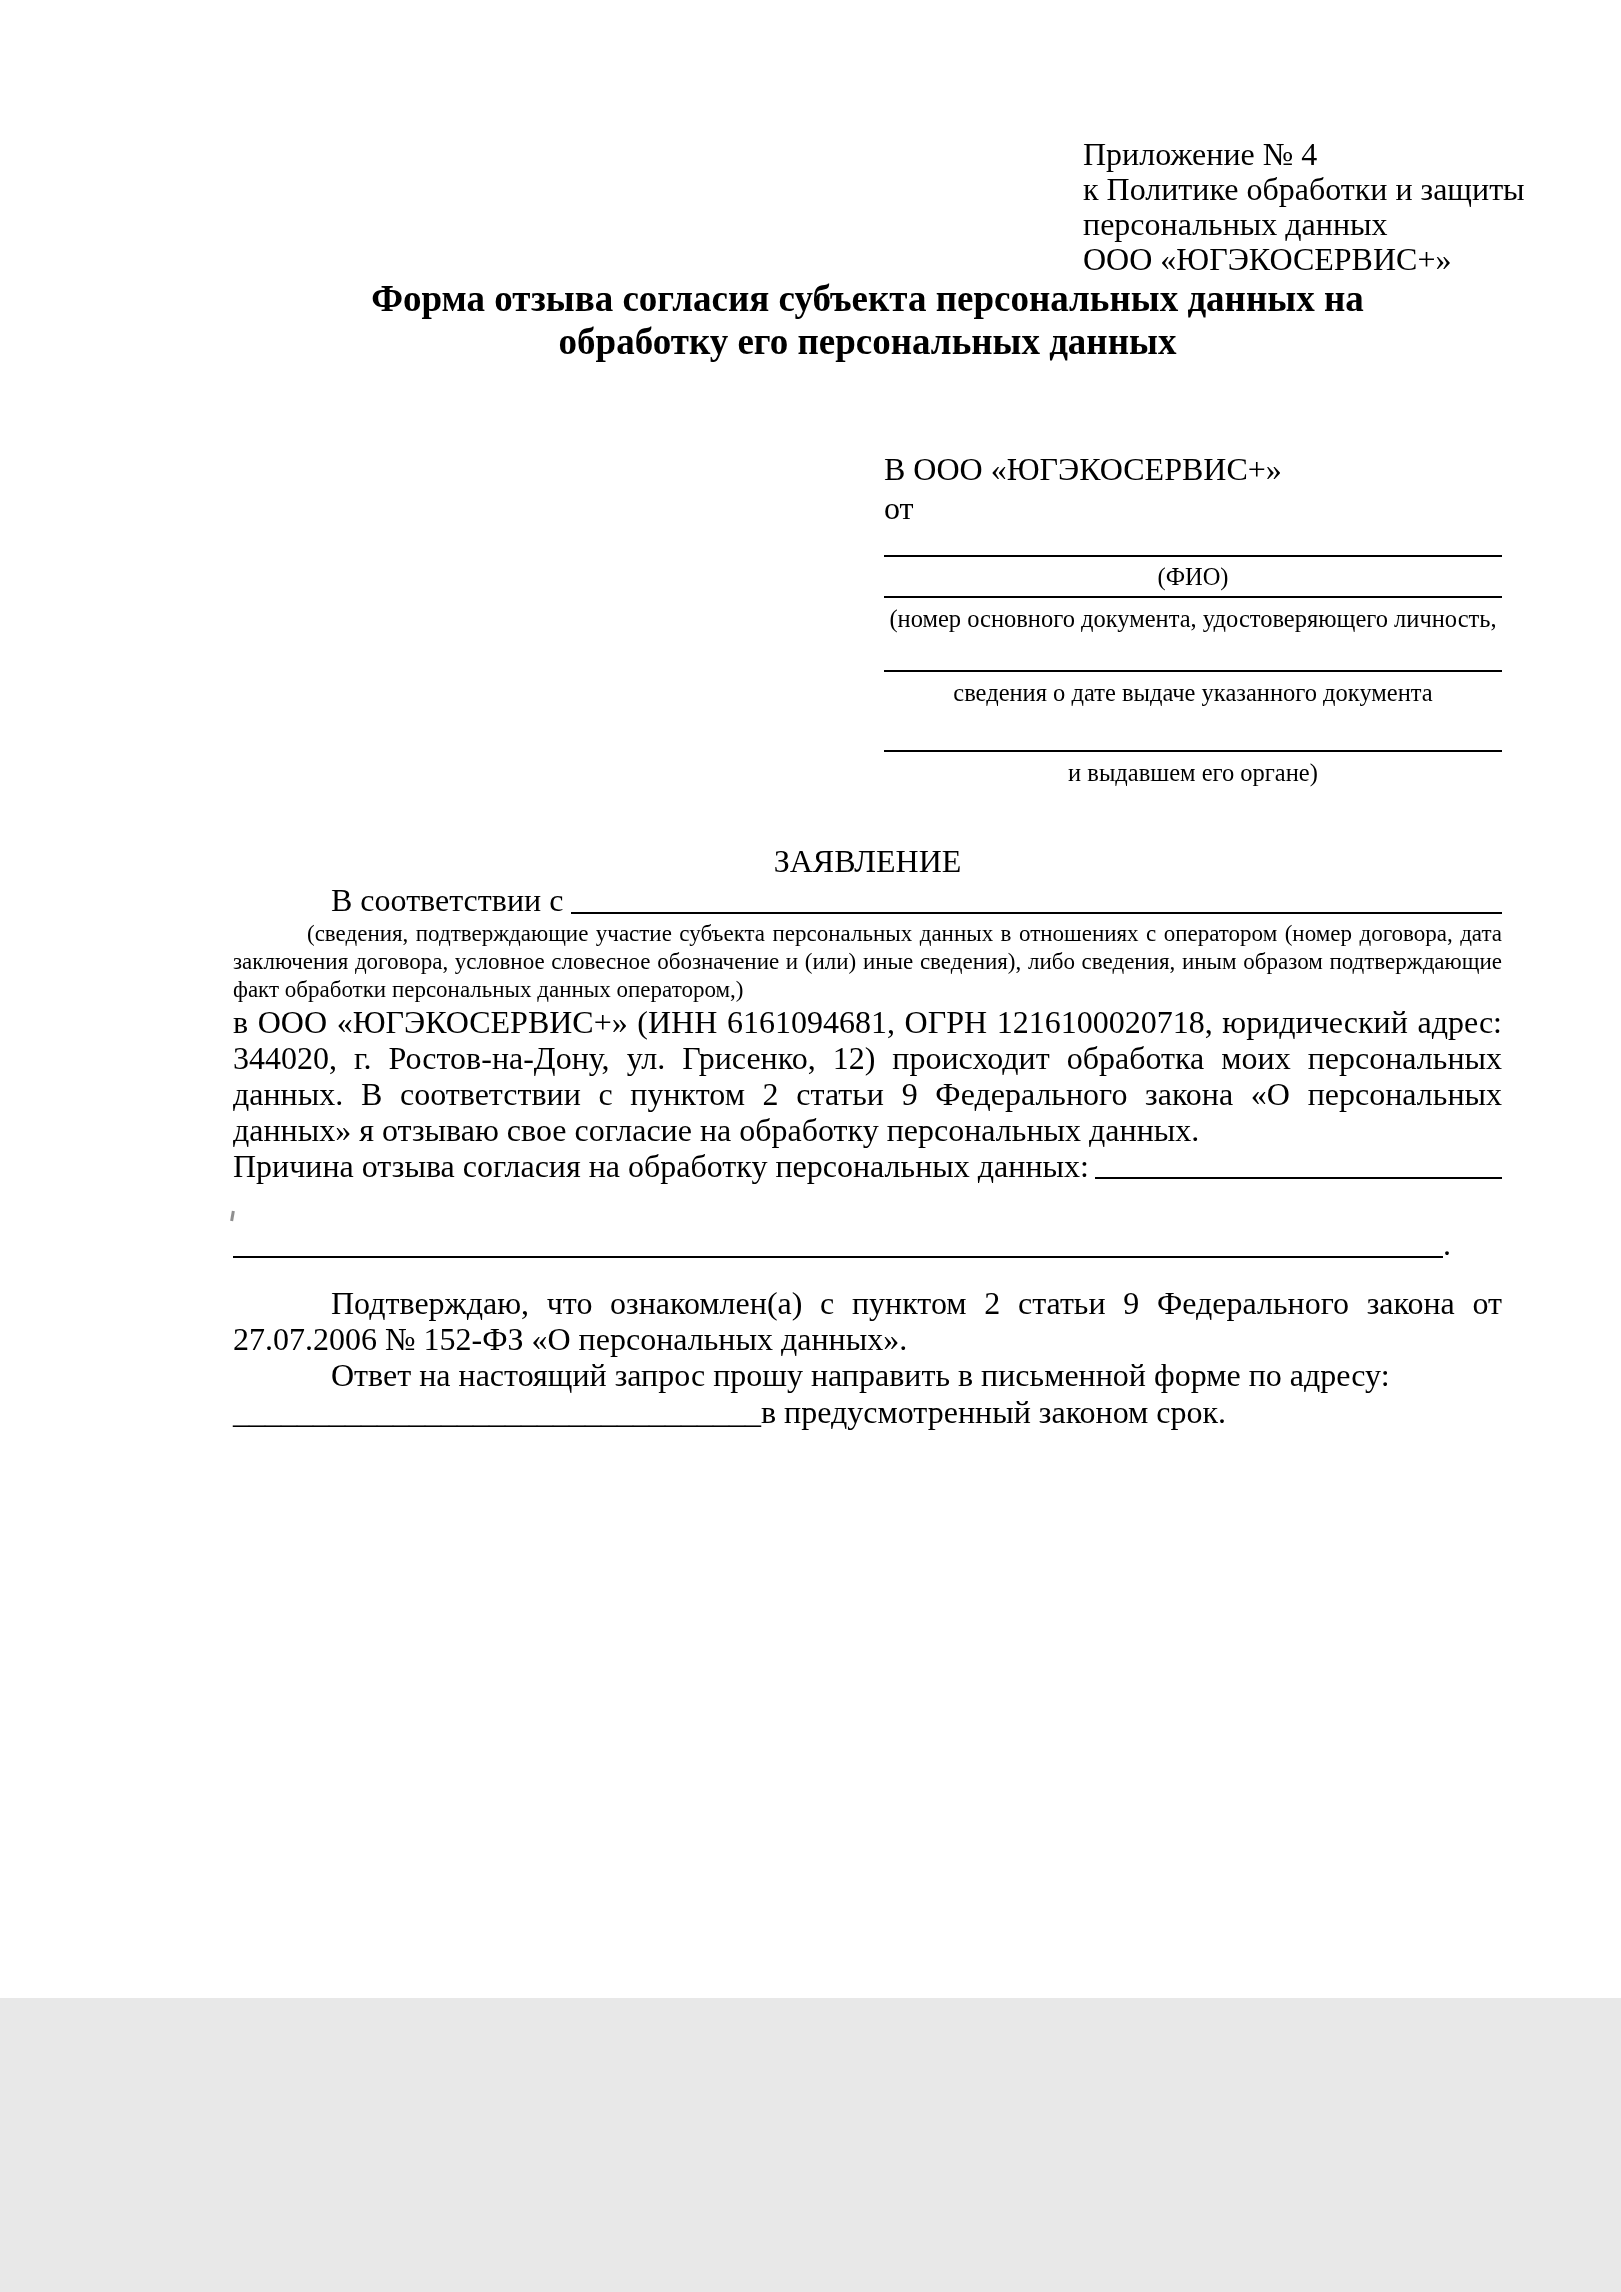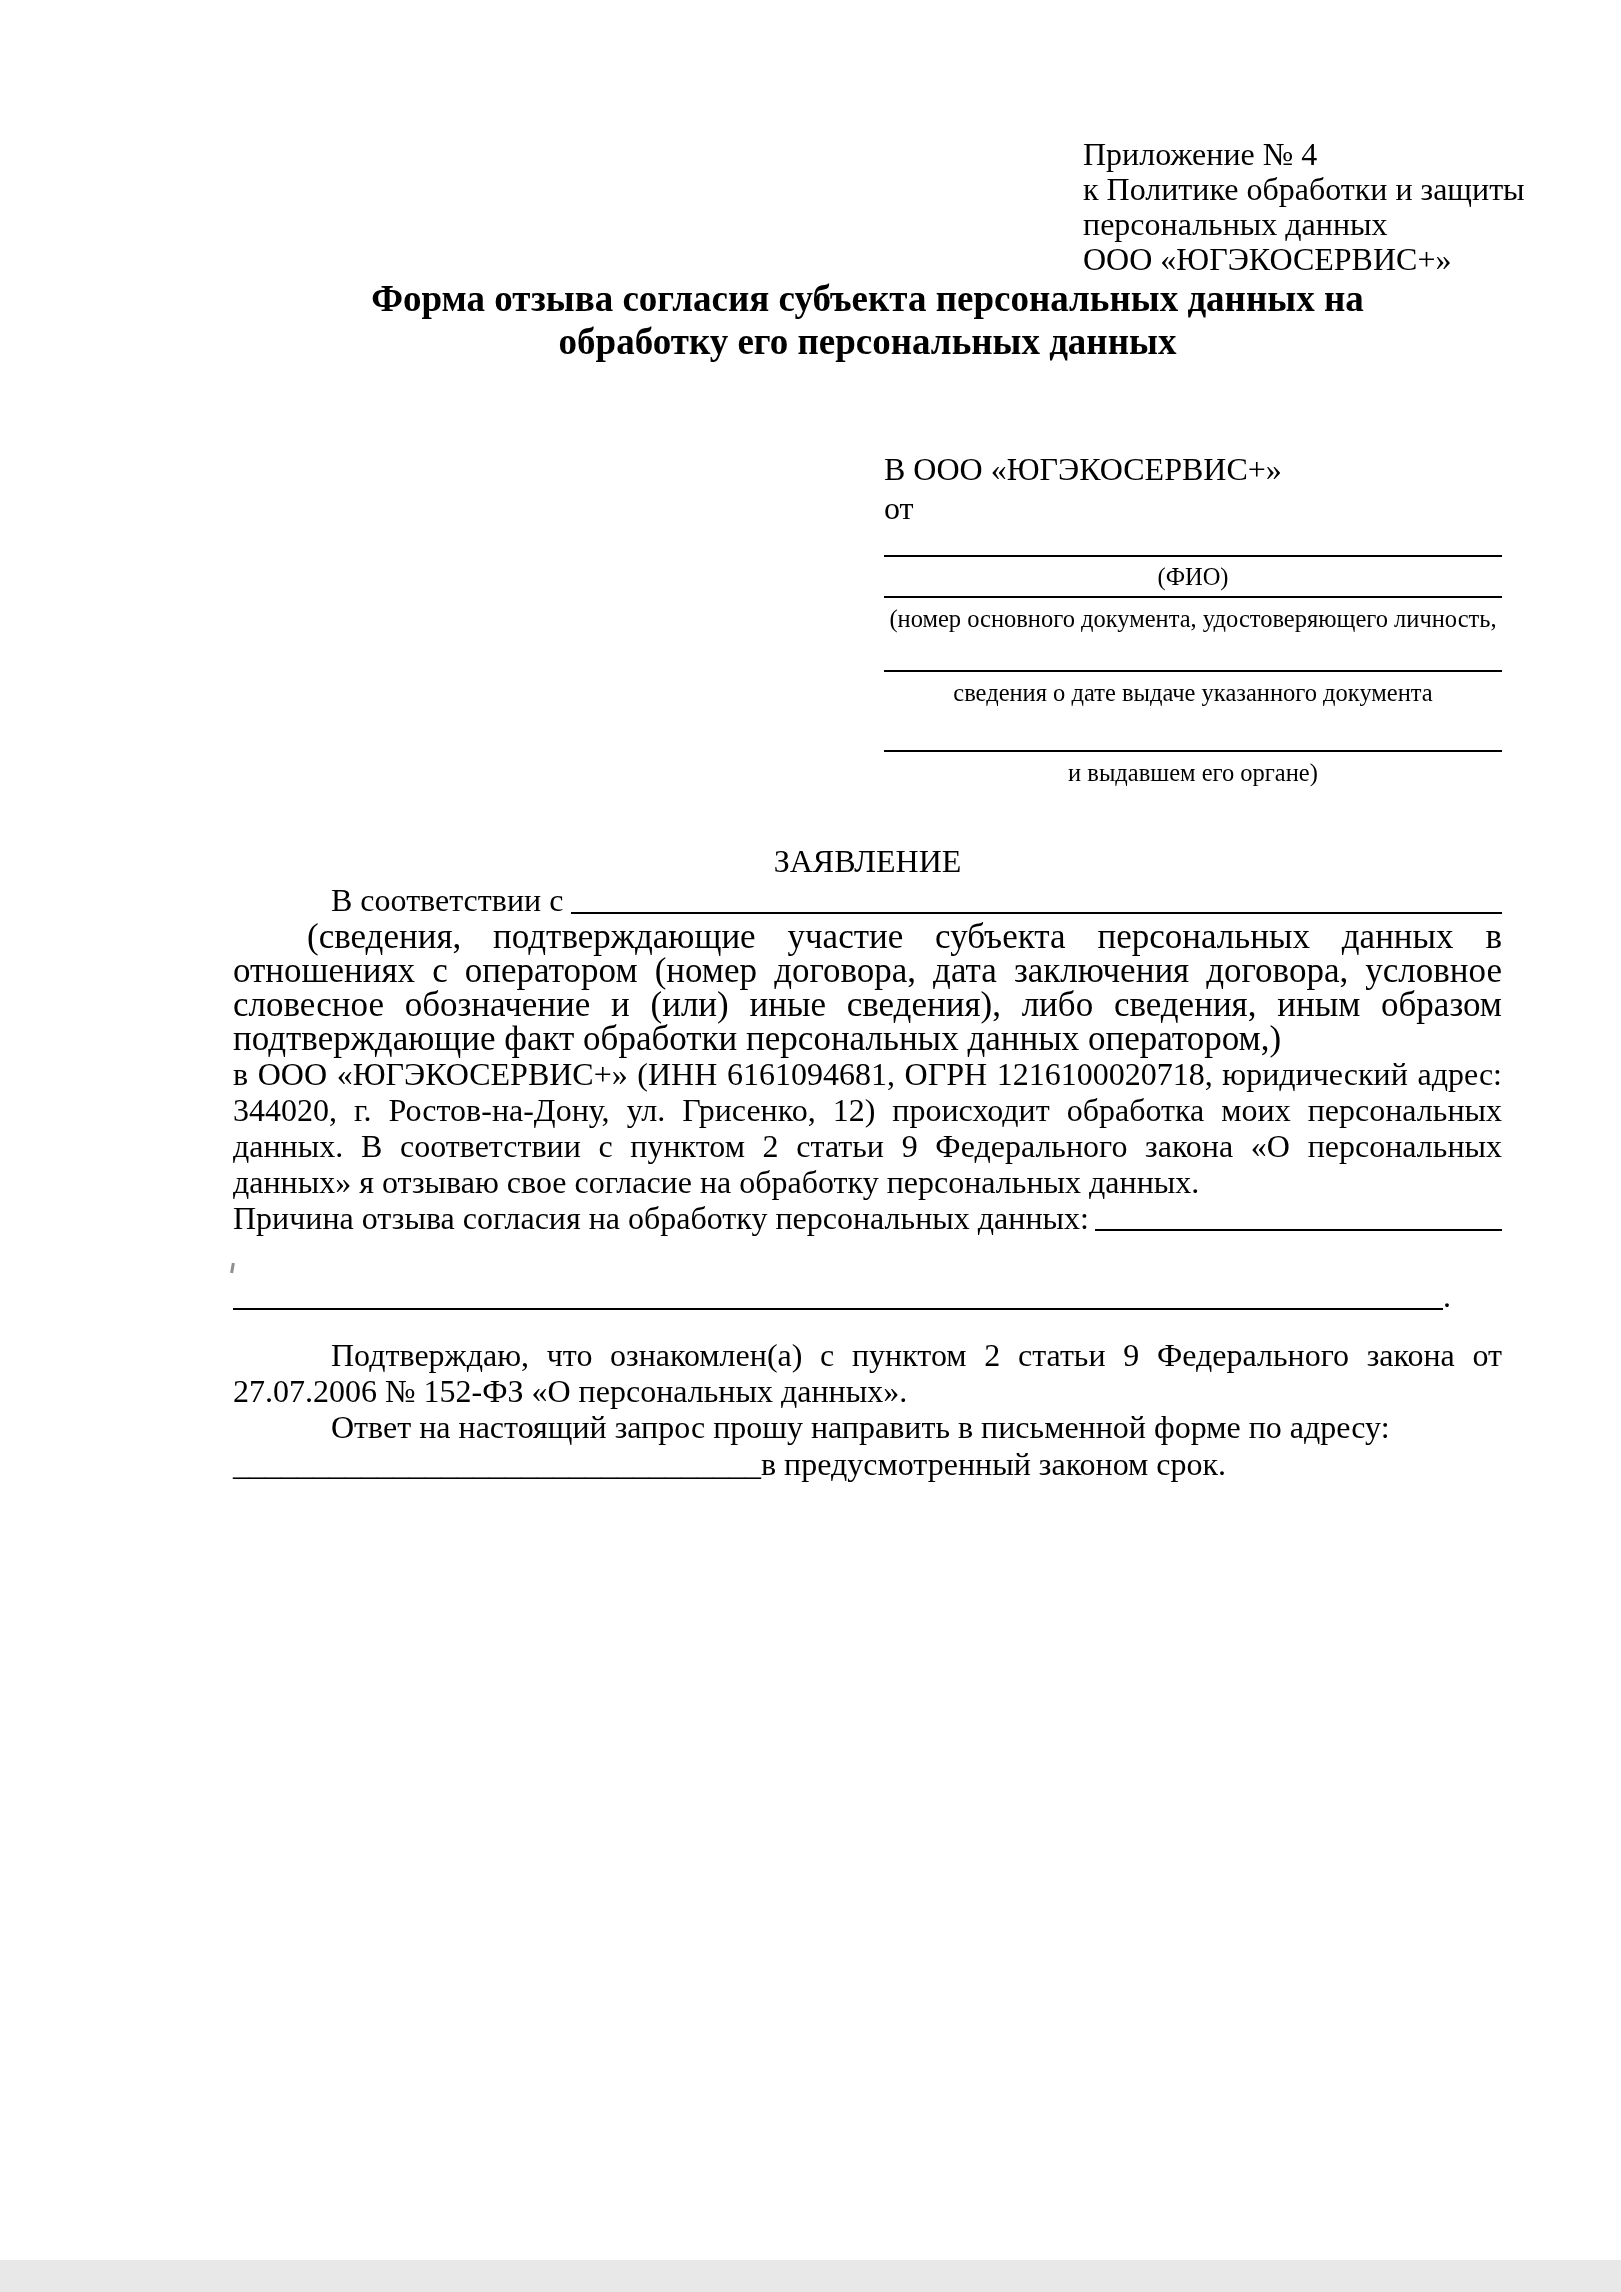--- a/index.html
+++ b/index.html
@@ -1,18 +1,18 @@
 <!DOCTYPE html>
 <html><head>
 <meta charset="utf-8">
 <style>
   html,body{margin:0;padding:0;background:#e8e8e8;}
   .page{
     position:relative;
-    width:1621px;height:2260px;
+    width:1621px;height:1998px;
     margin:0 auto;
     background:#ffffff;
     color:#000000;
     font-family:"Liberation Serif","DejaVu Serif",serif;
     font-size:32px;
     box-sizing:border-box;
     padding:137px 119px 0 233px;
     overflow:hidden;
   }
   
@@ -28,21 +28,21 @@
   .ul2{height:4.9px}
   .ul3{height:38px}
   .ul4{height:44px}
   .alabel{font-size:24.5px;line-height:27.4px;padding-top:6.9px;text-align:center;}
   
   .zayav{margin-top:55px;text-align:center;line-height:39px;}
   .line-fill{display:flex;align-items:flex-start;line-height:39px;}
   .line-fill .lead{white-space:nowrap;}
   .line-fill .fill{flex:1;height:31px;border-bottom:2.9px solid #000;}
   .intro .lead{margin-left:98px;padding-right:7.8px;}
-  .footnote{font-size:35px;line-height:34px;text-align:justify;text-indent:74px;}
+  .footnote{font-size:23px;line-height:28px;text-align:justify;text-indent:74px;}
   .bodytext{line-height:36px;text-align:justify;}
   .reason{line-height:36px;}
   .reason .lead{padding-right:5.9px;}
   .reason .fill{height:29px;}
   .gapzone{height:41px;position:relative;}
   .speck{position:absolute;left:-2px;top:27.4px;width:2.9px;height:9.8px;background:#8f8f8f;transform:rotate(10deg);}
   .blankline{margin-right:51px;line-height:39px;}
   .blankline .fill{height:31px;}
   .confirm{margin-top:21.6px;line-height:36px;text-align:justify;text-indent:98px;}
   .reply{line-height:36px;text-indent:98px;}

